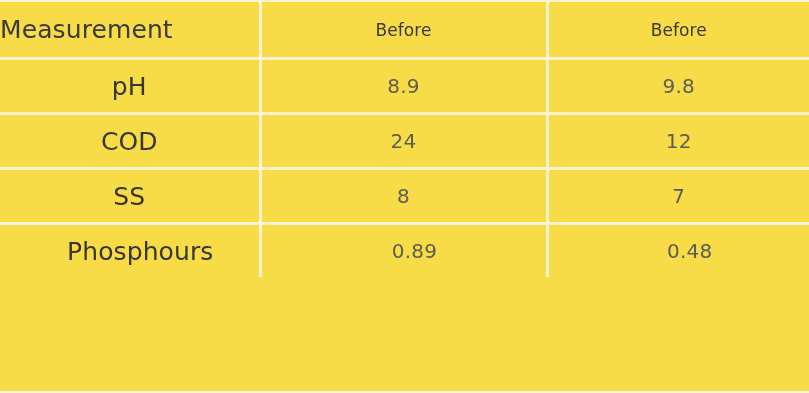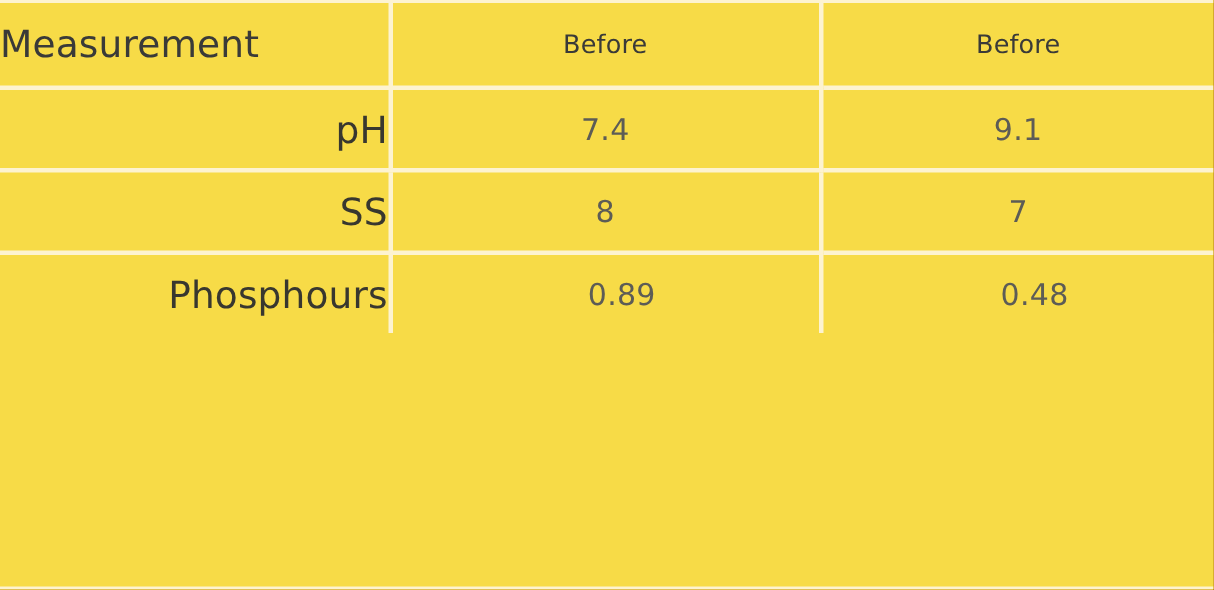--- a/index.html
+++ b/index.html
@@ -67,21 +67,21 @@
     font-size: 17px;
     font-weight: normal;
     letter-spacing: 0.1px;
   }
 
   
   tbody tr.body-row td {
     height: 52px;
   }
   td.cell-label {
-    text-align: right;
+    text-align: center;
     padding-left: 28px;
     color: #38372f;
     font-size: 25px;
     letter-spacing: 0.1px;
   }
   td.cell-value {
     text-align: center;
     color: #5d5c56;
     font-size: 20px;
     letter-spacing: 0.2px;
@@ -100,22 +100,27 @@
     <thead>
       <tr class="header-row">
         <th class="th-measure">Measurement</th>
         <th class="th-value">Before</th>
         <th class="th-value">Before</th>
       </tr>
     </thead>
     <tbody>
       <tr class="body-row">
         <td class="cell-label">pH</td>
-        <td class="cell-value">7.4</td>
-        <td class="cell-value">9.1</td>
+        <td class="cell-value">8.9</td>
+        <td class="cell-value">9.8</td>
+      </tr>
+      <tr class="body-row">
+        <td class="cell-label">COD</td>
+        <td class="cell-value">24</td>
+        <td class="cell-value">12</td>
       </tr>
       <tr class="body-row">
         <td class="cell-label">SS</td>
         <td class="cell-value">8</td>
         <td class="cell-value">7</td>
       </tr>
       <tr class="body-row">
         <td class="cell-label">Phosphours</td>
         <td class="cell-value">0.89</td>
         <td class="cell-value">0.48</td>

